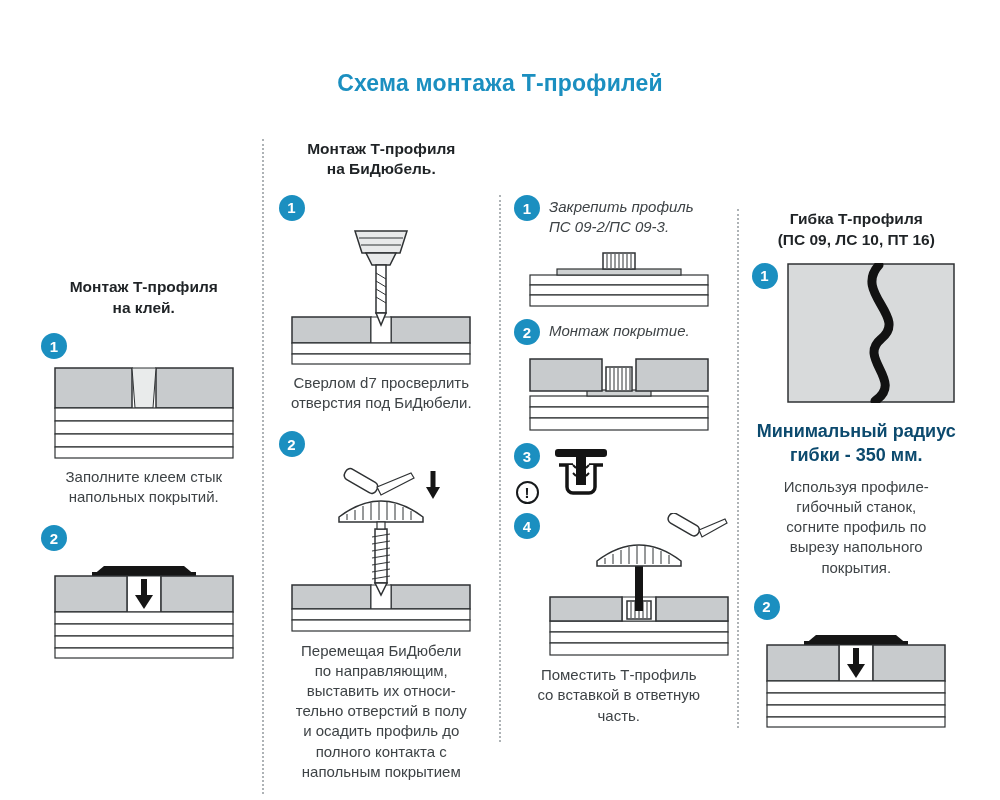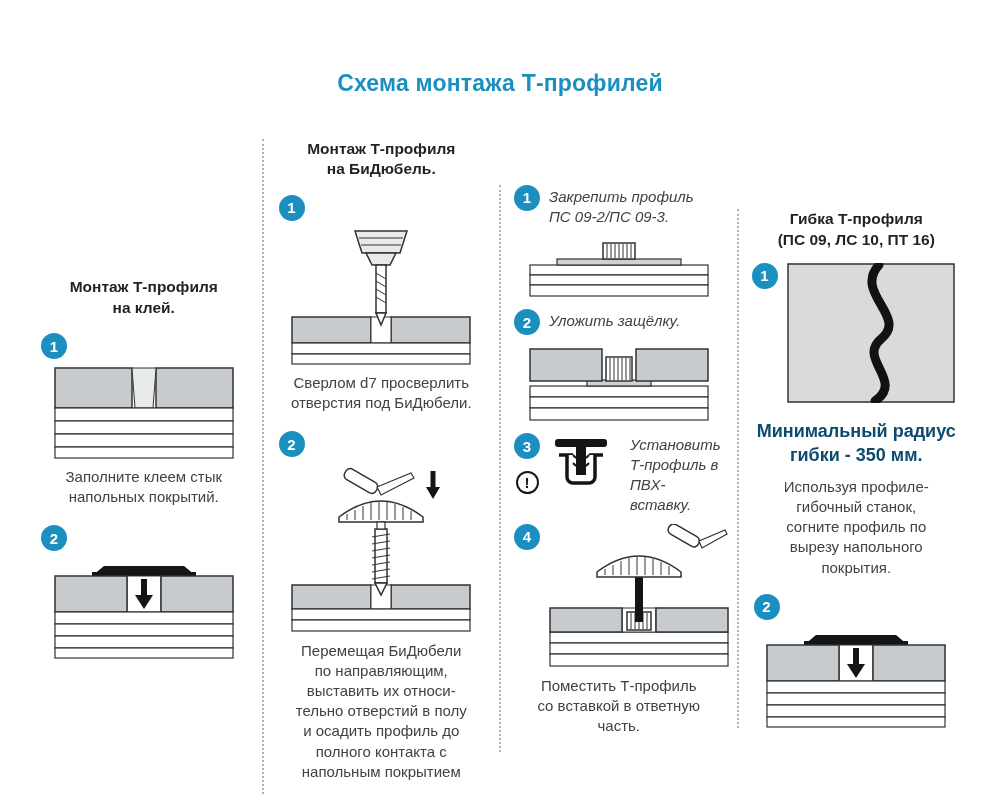--- a/index.html
+++ b/index.html
@@ -186,21 +186,21 @@
         <line x1="82" y1="9" x2="82" y2="23" stroke="#2f3234"></line>
         <line x1="86" y1="9" x2="86" y2="23" stroke="#2f3234"></line>
         <line x1="90" y1="9" x2="90" y2="23" stroke="#2f3234"></line>
         <line x1="94" y1="9" x2="94" y2="23" stroke="#2f3234"></line>
         <line x1="98" y1="9" x2="98" y2="23" stroke="#2f3234"></line>
         <line x1="102" y1="9" x2="102" y2="23" stroke="#2f3234"></line>
       </svg>
 
       <div class="row">
         <span class="badge">2</span>
-        <p class="caption left">Уложить защёлку.</p>
+        <p class="caption left">Монтаж покрытие.</p>
       </div>
       <svg class="diagram" width="180" height="78" viewBox="0 0 180 78" style="margin-bottom:12px;">
         <rect x="1" y="43" width="178" height="11" fill="#ffffff" stroke="#2f3234" stroke-width="1.2"></rect>
         <rect x="1" y="54" width="178" height="11" fill="#ffffff" stroke="#2f3234" stroke-width="1.2"></rect>
         <rect x="1" y="65" width="178" height="12" fill="#ffffff" stroke="#2f3234" stroke-width="1.2"></rect>
         <rect x="58" y="37" width="64" height="6" fill="#cfd2d3" stroke="#2f3234" stroke-width="1.2"></rect>
         <rect x="1" y="6" width="72" height="32" fill="#c8cbcd" stroke="#2f3234" stroke-width="1.5"></rect>
         <rect x="107" y="6" width="72" height="32" fill="#c8cbcd" stroke="#2f3234" stroke-width="1.5"></rect>
         <rect x="77" y="14" width="26" height="24" fill="#ffffff" stroke="#2f3234" stroke-width="1.5"></rect>
         <line x1="81" y1="15" x2="81" y2="37" stroke="#2f3234"></line>
@@ -220,23 +220,20 @@
           <line x1="10" y1="22" x2="24" y2="22" stroke="#141414" stroke-width="3.5"></line>
           <line x1="40" y1="22" x2="54" y2="22" stroke="#141414" stroke-width="3.5"></line>
           <path d="M18,22 v22 a6,6 0 0 0 6,6 h16 a6,6 0 0 0 6,-6 v-22" fill="#ffffff" stroke="#141414" stroke-width="3.5"></path>
           <rect x="6" y="6" width="52" height="8" rx="3" fill="#141414"></rect>
           <rect x="27" y="14" width="10" height="28" fill="#141414"></rect>
           <line x1="24" y1="22" x2="27" y2="25" stroke="#141414" stroke-width="2"></line>
           <line x1="40" y1="22" x2="37" y2="25" stroke="#141414" stroke-width="2"></line>
           <line x1="24" y1="30" x2="27" y2="33" stroke="#141414" stroke-width="2"></line>
           <line x1="40" y1="30" x2="37" y2="33" stroke="#141414" stroke-width="2"></line>
         </svg>
-        <p class="caption left">Установить
-Т-профиль в
-ПВХ-вставку.</p>
       </div>
 
       <div class="row" style="margin-top:6px;">
         <span class="badge">4</span>
         <svg width="180" height="144" viewBox="0 0 180 144" style="flex:0 0 auto;">
           <rect x="1" y="108" width="178" height="11" fill="#ffffff" stroke="#2f3234" stroke-width="1.2"></rect>
           <rect x="1" y="119" width="178" height="11" fill="#ffffff" stroke="#2f3234" stroke-width="1.2"></rect>
           <rect x="1" y="130" width="178" height="12" fill="#ffffff" stroke="#2f3234" stroke-width="1.2"></rect>
           <rect x="73" y="84" width="34" height="24" fill="#ffffff" stroke="#2f3234" stroke-width="1"></rect>
           <rect x="1" y="84" width="72" height="24" fill="#c8cbcd" stroke="#2f3234" stroke-width="1.5"></rect>

